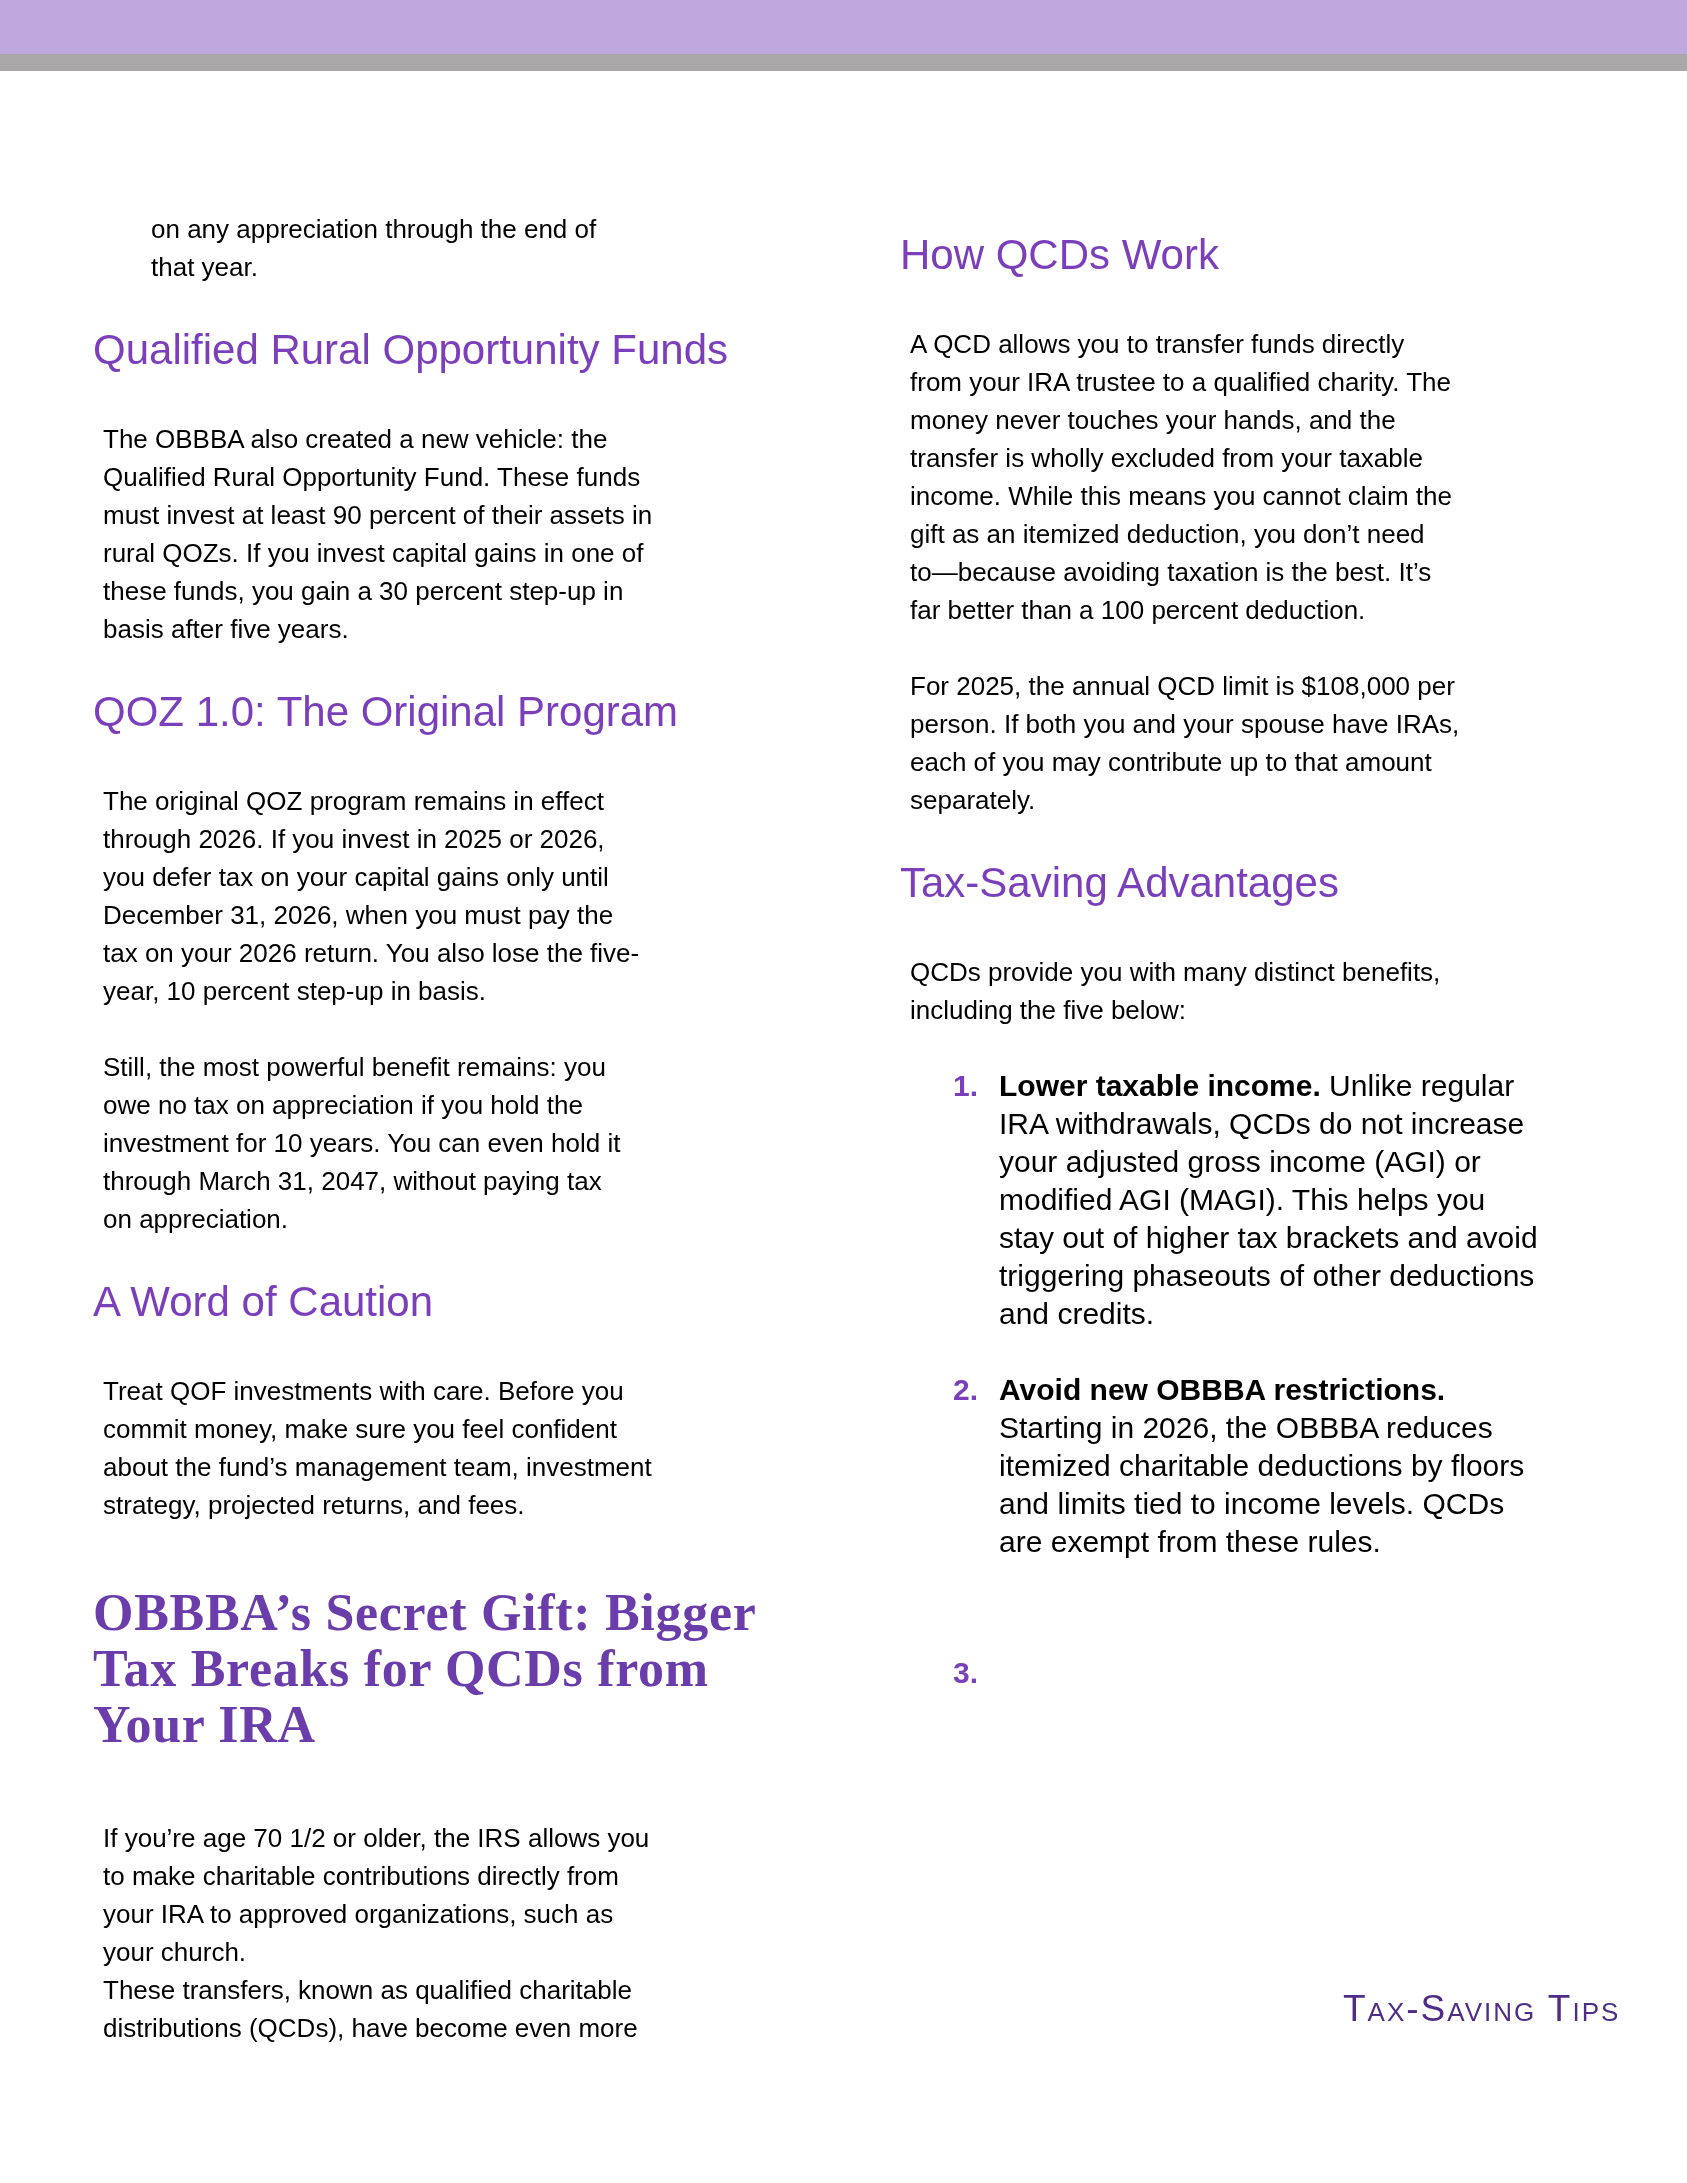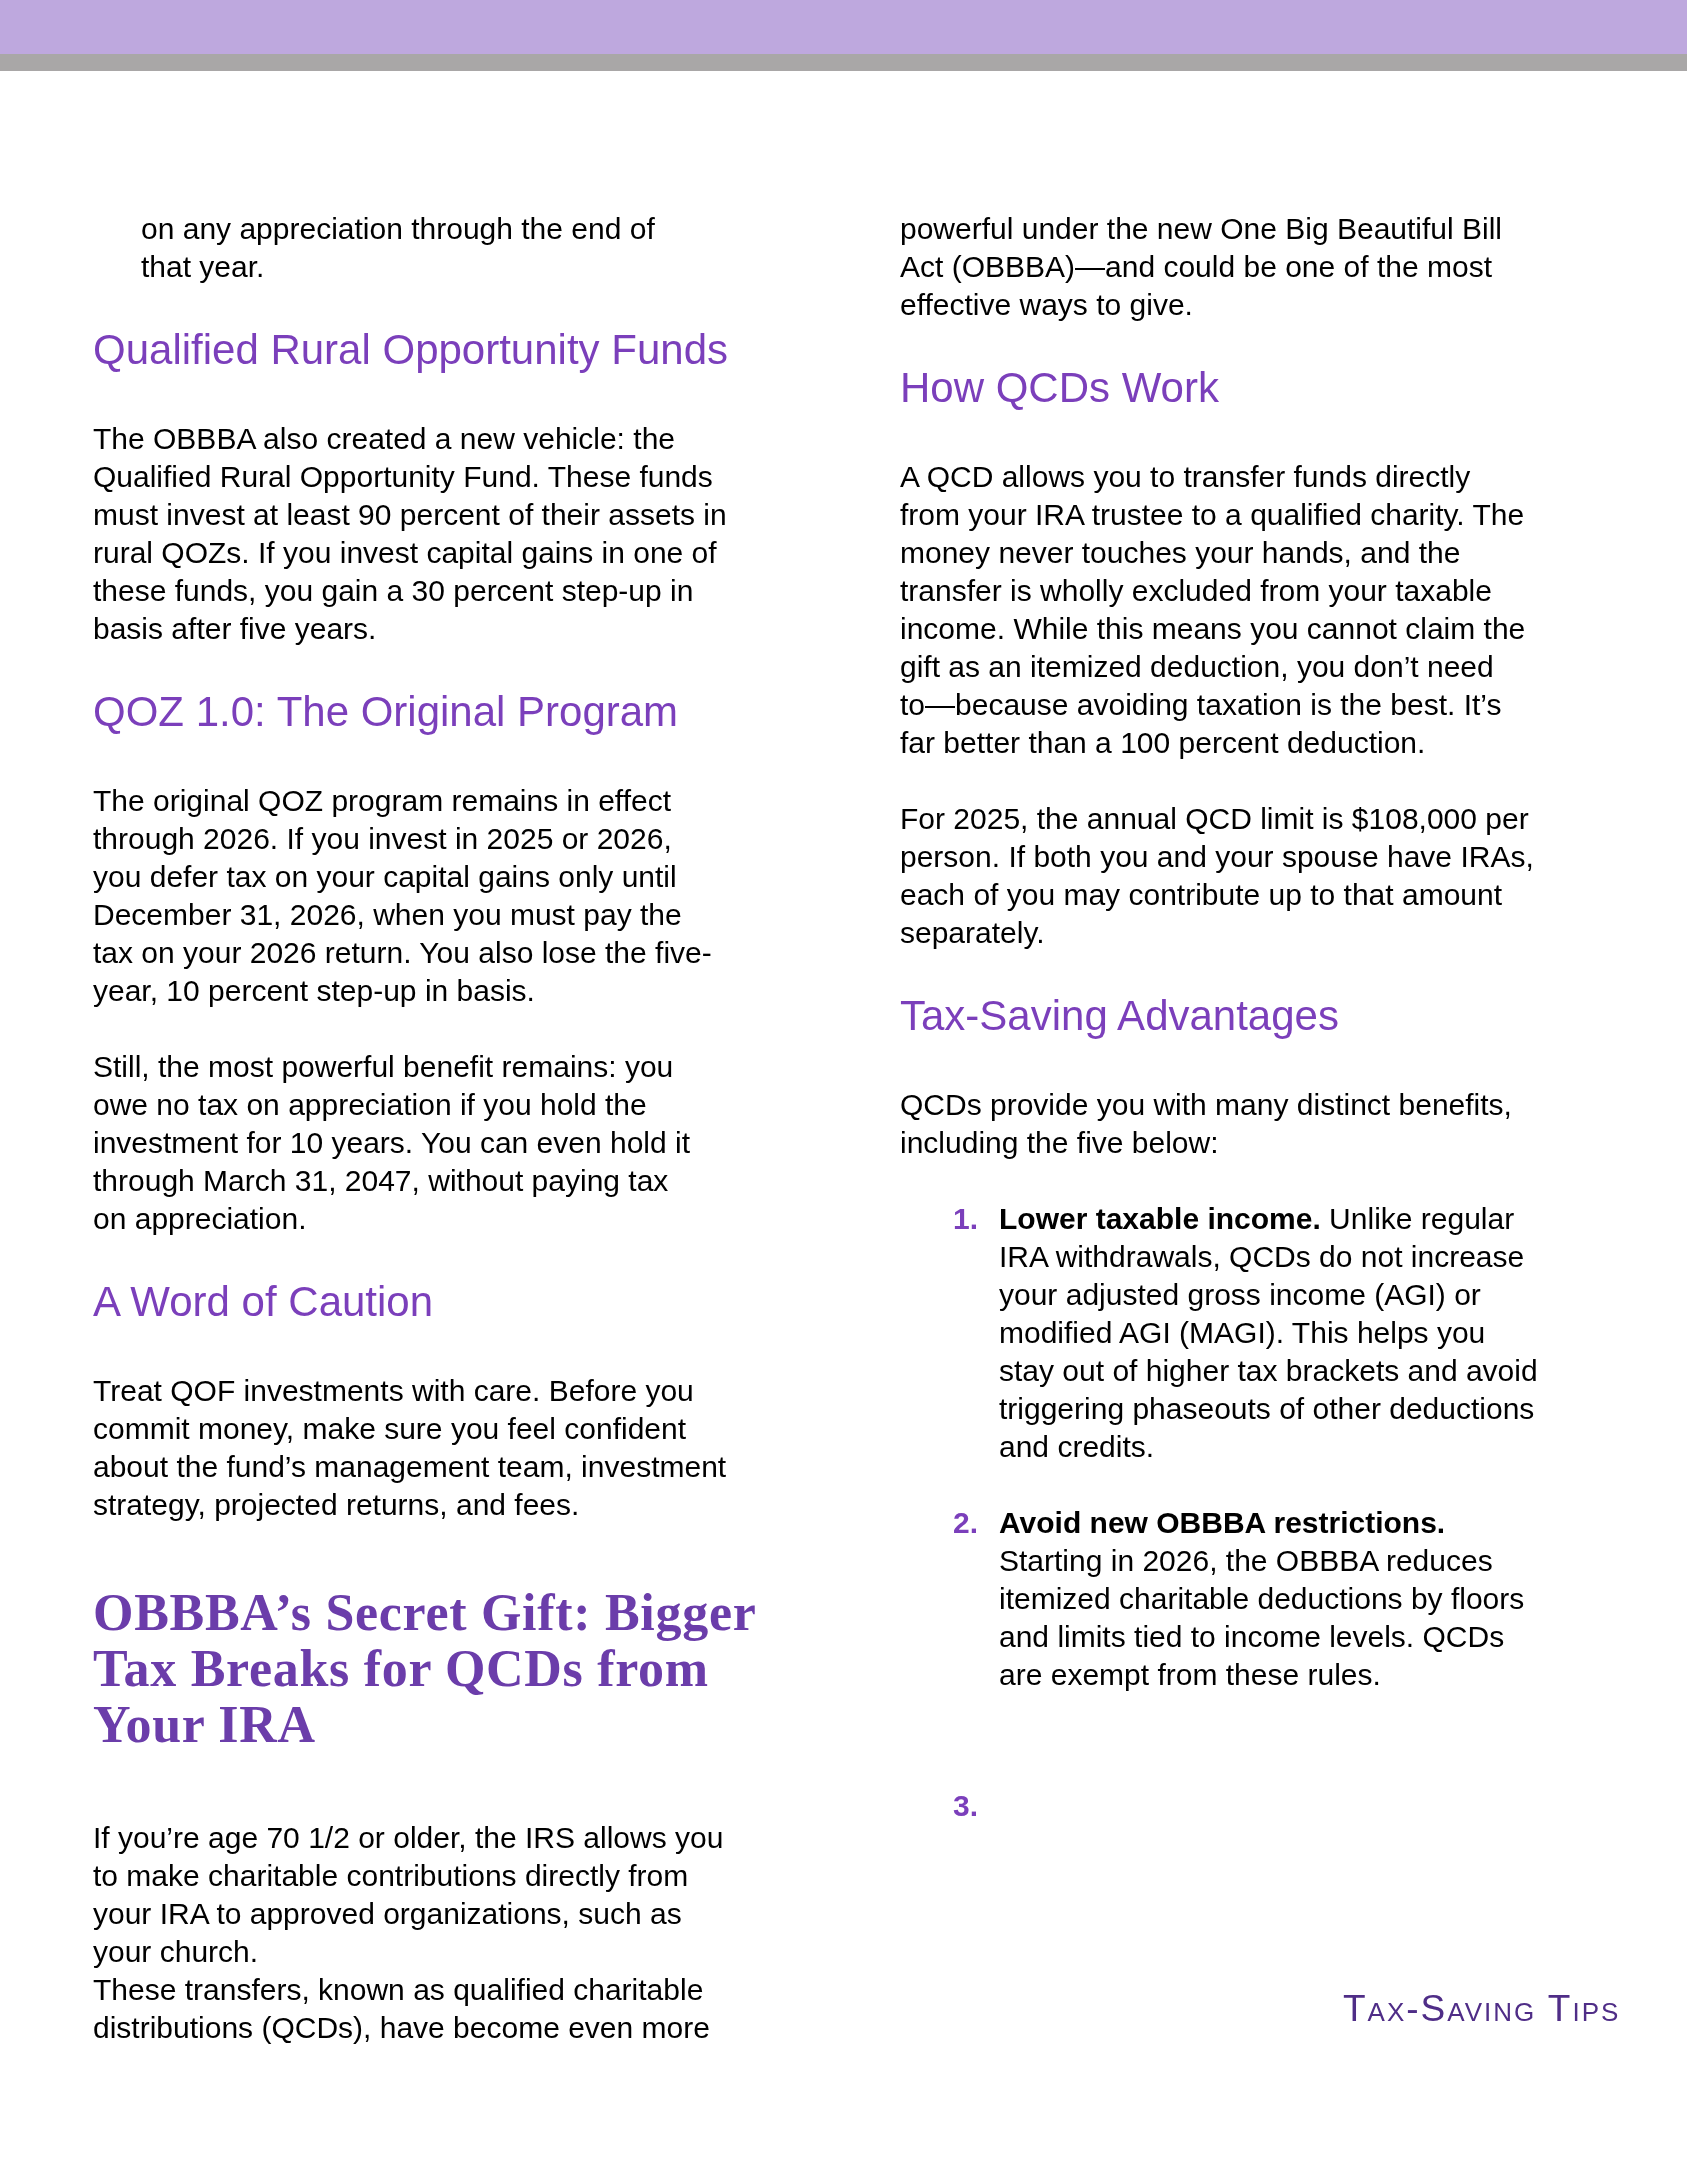--- a/index.html
+++ b/index.html
@@ -23,24 +23,24 @@
     background: var(--divider-band, #A9A7A7);
   }
   .col {
     position: absolute;
     top: 210px;
   }
   .col-left  { left: 93px;  width: 771px; }
   .col-right { left: 900px; width: 777px; }
 
   .body {
-    font-size: 30px;
+    font-size: 26px;
     line-height: 38px;
     white-space: pre;
-    margin: 0 0 38px 0;
+    margin: 0 0 38px 10px;
   }
   .body.indent { padding-left: 48px; }
   .body.last { margin-bottom: 0; }
 
   .h-sans {
     font-size: 42px;
     line-height: 52px;
     font-weight: 400;
     color: var(--heading-purple, #7B3FBB);
     white-space: pre;
@@ -128,23 +128,20 @@
 Your IRA</h1>
     <p class="body last">If you’re age 70 1/2 or older, the IRS allows you
 to make charitable contributions directly from
 your IRA to approved organizations, such as
 your church.
 These transfers, known as qualified charitable
 distributions (QCDs), have become even more</p>
   </section>
 
   <section class="col col-right">
-    <p class="body">powerful under the new One Big Beautiful Bill
-Act (OBBBA)—and could be one of the most
-effective ways to give.</p>
     <h2 class="h-sans">How QCDs Work</h2>
     <p class="body">A QCD allows you to transfer funds directly
 from your IRA trustee to a qualified charity. The
 money never touches your hands, and the
 transfer is wholly excluded from your taxable
 income. While this means you cannot claim the
 gift as an itemized deduction, you don’t need
 to—because avoiding taxation is the best. It’s
 far better than a 100 percent deduction.</p>
     <p class="body">For 2025, the annual QCD limit is $108,000 per

